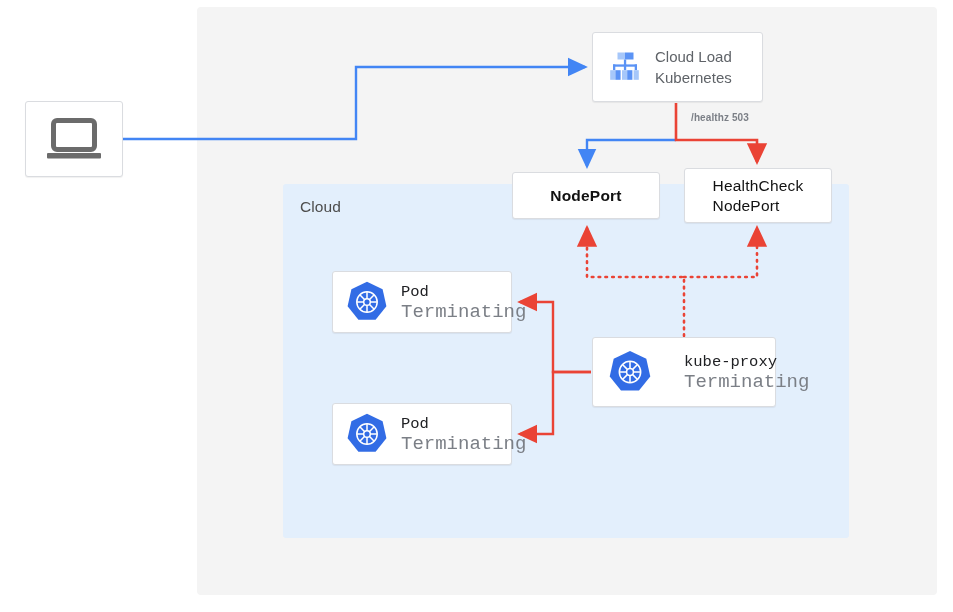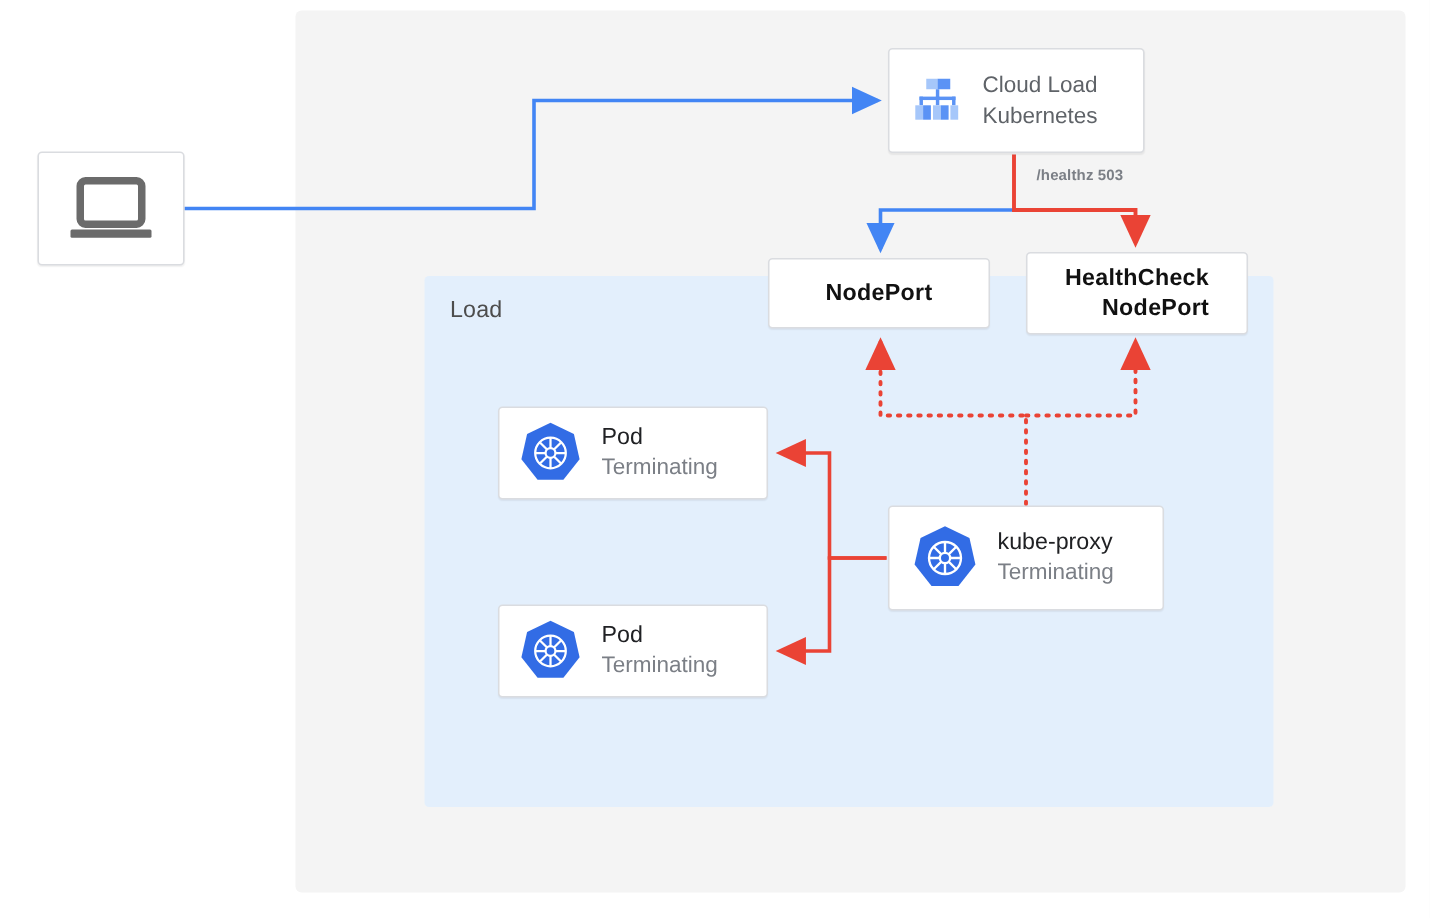--- a/index.html
+++ b/index.html
@@ -29,49 +29,49 @@
   .clb-card{left:592px;top:32px;width:171px;height:70px;display:flex;align-items:center;text-align:center;}
   .clb-icon{width:36px;height:36px;margin-left:14px;flex:0 0 auto;}
   .clb-text{margin-left:12px;font-size:15px;color:#5f6368;line-height:21px;}
 
   
   .np-card{left:512px;top:172px;width:148px;height:47px;display:flex;align-items:center;
            justify-content:center;}
   .np-card .lbl{font-weight:bold;font-size:15.5px;color:#111;letter-spacing:.2px;}
   .hcnp-card{left:684px;top:168px;width:148px;height:55px;display:flex;align-items:center;
              justify-content:center;}
-  .hcnp-card .lbl{font-weight:bold;font-size:15.5px;color:#111;text-align:right;
+  .hcnp-card .lbl{font-weight:normal;font-size:15.5px;color:#111;text-align:left;
                   line-height:20px;letter-spacing:.2px;}
 
   
   .pod-card{left:332px;width:180px;height:62px;display:flex;align-items:center;}
   .pod1{top:271px;}
   .pod2{top:403px;}
-  .kube-card{left:592px;top:337px;width:184px;height:70px;display:flex;align-items:center;}
+  .kube-card{left:592px;top:337px;width:184px;height:70px;display:flex;align-items:center;gap:19px;}
 
   .k8s-icon{width:44px;height:44px;margin-left:12px;flex:0 0 auto;}
   .kube-card .k8s-icon{width:46px;height:46px;margin-left:14px;}
-  .card-text{margin-left:12px;}
+  .card-text{margin-left:12px;font-family:Liberation Mono, monospace;}
   .card-title{font-size:15.5px;color:#202124;line-height:20px;}
-  .card-sub{font-size:15px;color:#7b7f86;line-height:20px;}
+  .card-sub{font-size:19px;color:#7b7f86;line-height:20px;}
 
   
   .healthz{position:absolute;left:691px;top:112px;font-size:10px;font-weight:bold;
            color:#7b7f86;letter-spacing:.1px;}
 
   svg.edges{position:absolute;left:0;top:0;width:953px;height:612px;overflow:visible;}
 </style>
 </head>
 <body>
 
 <div id="stage">
 
   <div class="gray-panel"></div>
   <div class="nodes-panel"></div>
-  <div class="nodes-label">Load</div>
+  <div class="nodes-label">Cloud</div>
 
   <svg class="edges" viewBox="0 0 953 612">
     <defs>
       <marker id="abl" markerWidth="9" markerHeight="9" refX="7.2" refY="4.5" orient="auto">
         <path d="M0,0.6 L8.4,4.5 L0,8.4 Z" fill="#4285f4"></path>
       </marker>
       <marker id="ard" markerWidth="9" markerHeight="9" refX="7.2" refY="4.5" orient="auto">
         <path d="M0,0.6 L8.4,4.5 L0,8.4 Z" fill="#ea4335"></path>
       </marker>
     </defs>

